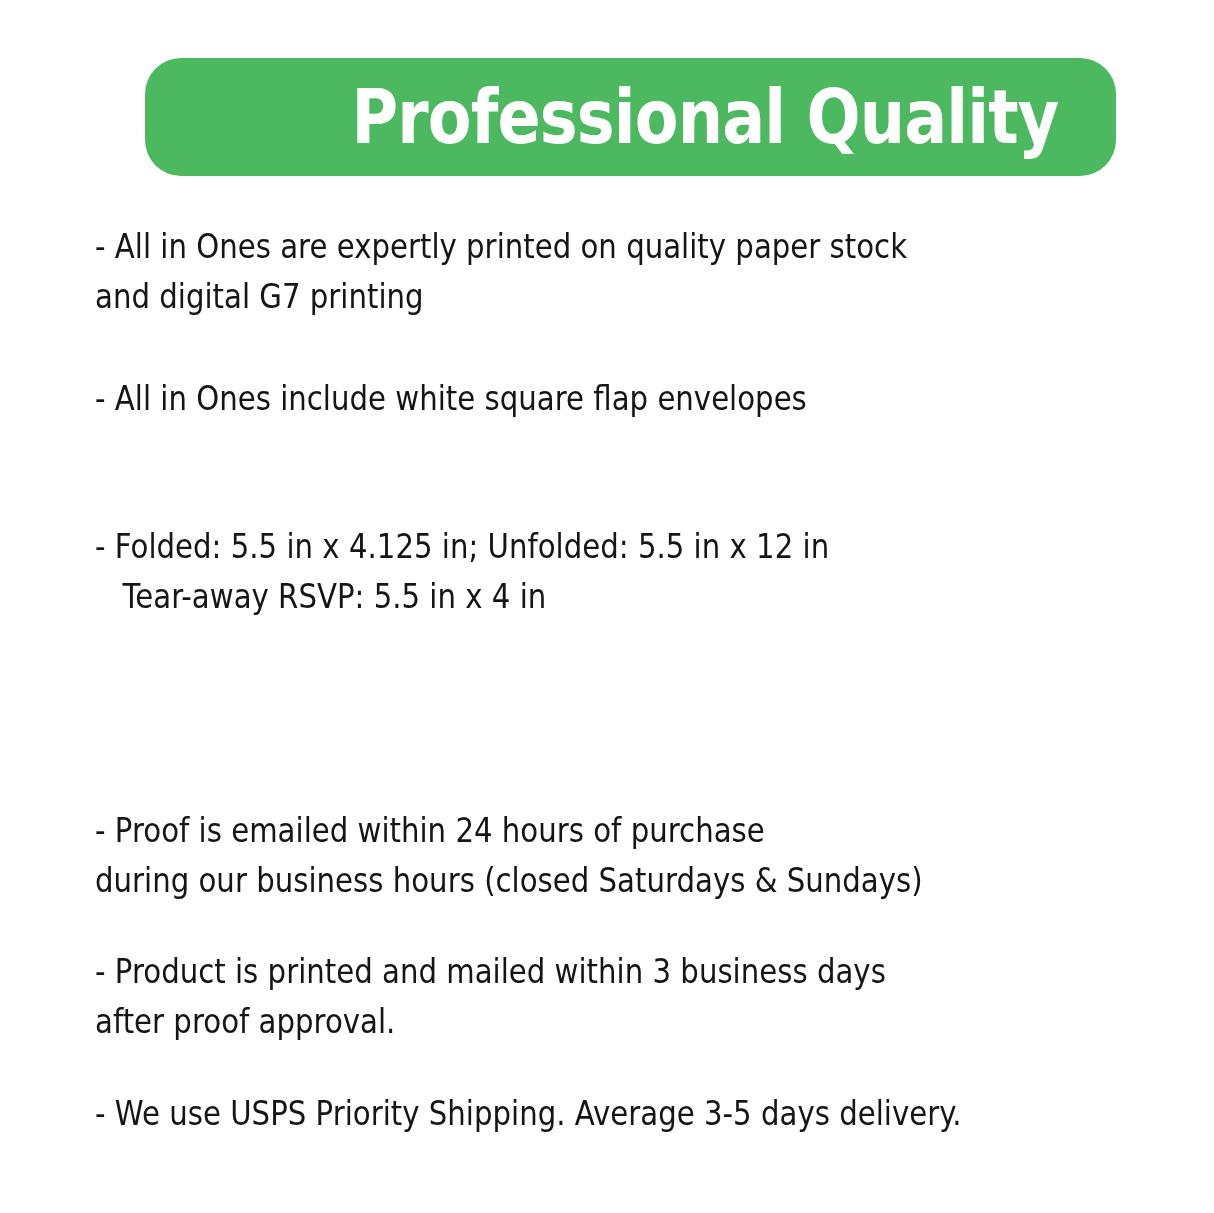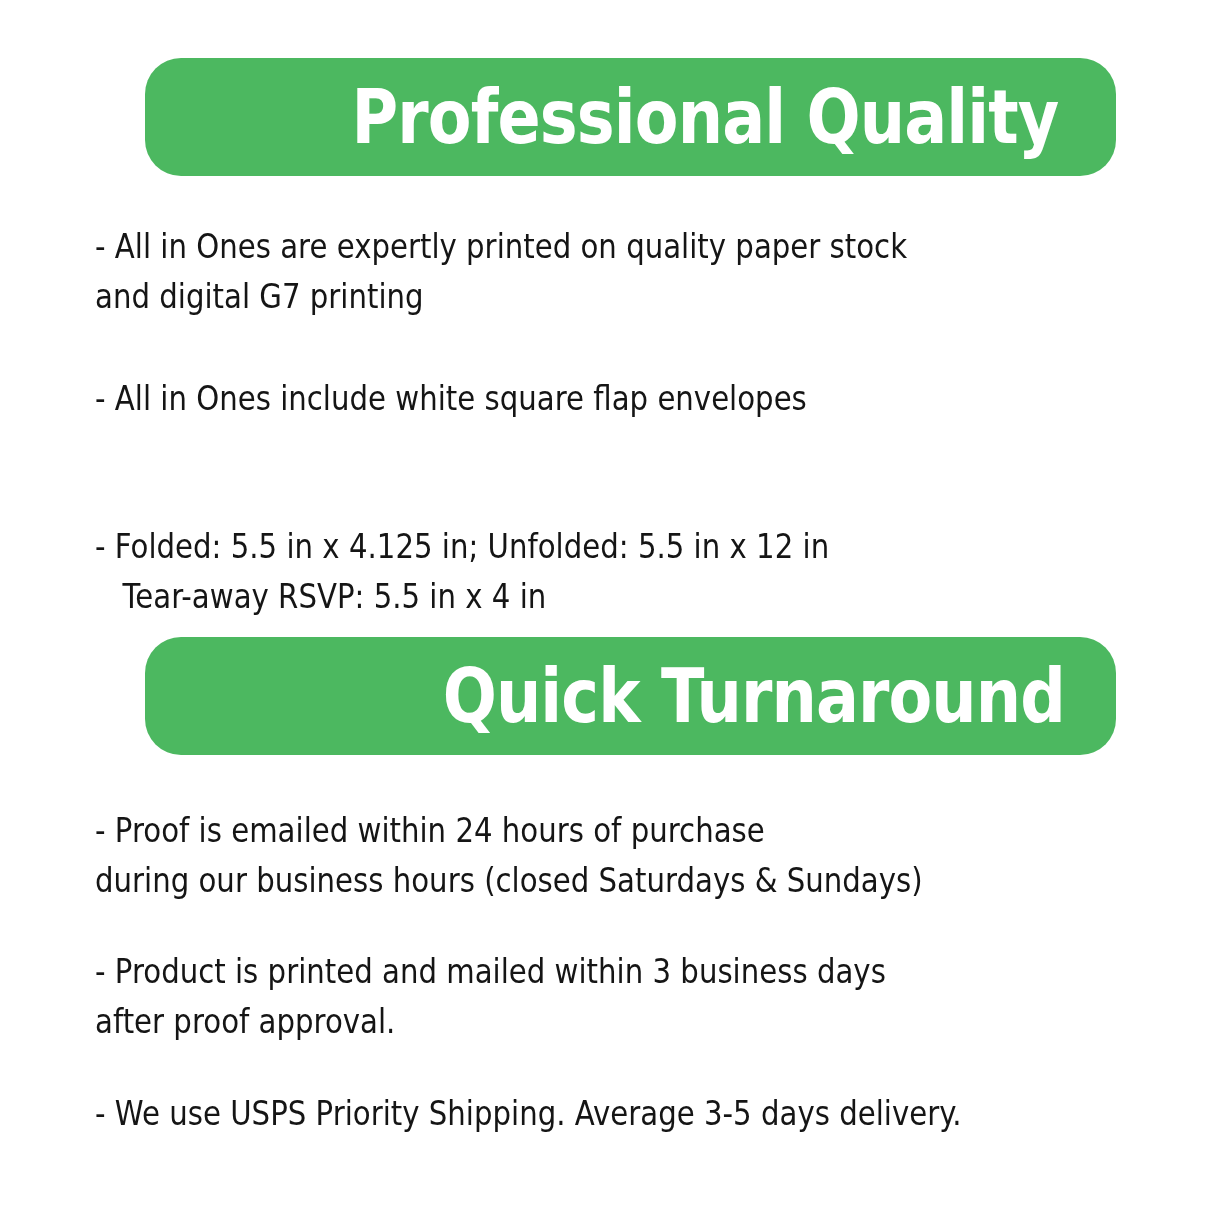--- a/index.html
+++ b/index.html
@@ -89,23 +89,20 @@
   <div class="bullet-block b1" style="color: rgb(21, 21, 21);">- All in Ones are expertly printed on quality paper stock
 and digital G7 printing</div>
 
   <div class="bullet-block b2" style="color: rgb(21, 21, 21);">- All in Ones include white square flap envelopes</div>
 
   <div class="bullet-block b3" style="color: rgb(21, 21, 21);">
     <span>- Folded: 5.5 in x 4.125 in; Unfolded: 5.5 in x 12 in</span>
     <span class="indent-line">Tear-away RSVP: 5.5 in x 4 in</span>
   </div>
 
-  <div class="banner banner-2" style="--accent: #4CB860;">
-    <span class="banner-text" style="color: rgb(255, 255, 255);">Quick Turnaround</span>
-  </div>
 
   <div class="bullet-block b4" style="color: rgb(21, 21, 21);">- Proof is emailed within 24 hours of purchase
 during our business hours (closed Saturdays &amp; Sundays)</div>
 
   <div class="bullet-block b5" style="color: rgb(21, 21, 21);">- Product is printed and mailed within 3 business days
 after proof approval.</div>
 
   <div class="bullet-block b6" style="color: rgb(21, 21, 21);">- We use USPS Priority Shipping. Average 3-5 days delivery.</div>
 
 </div>

